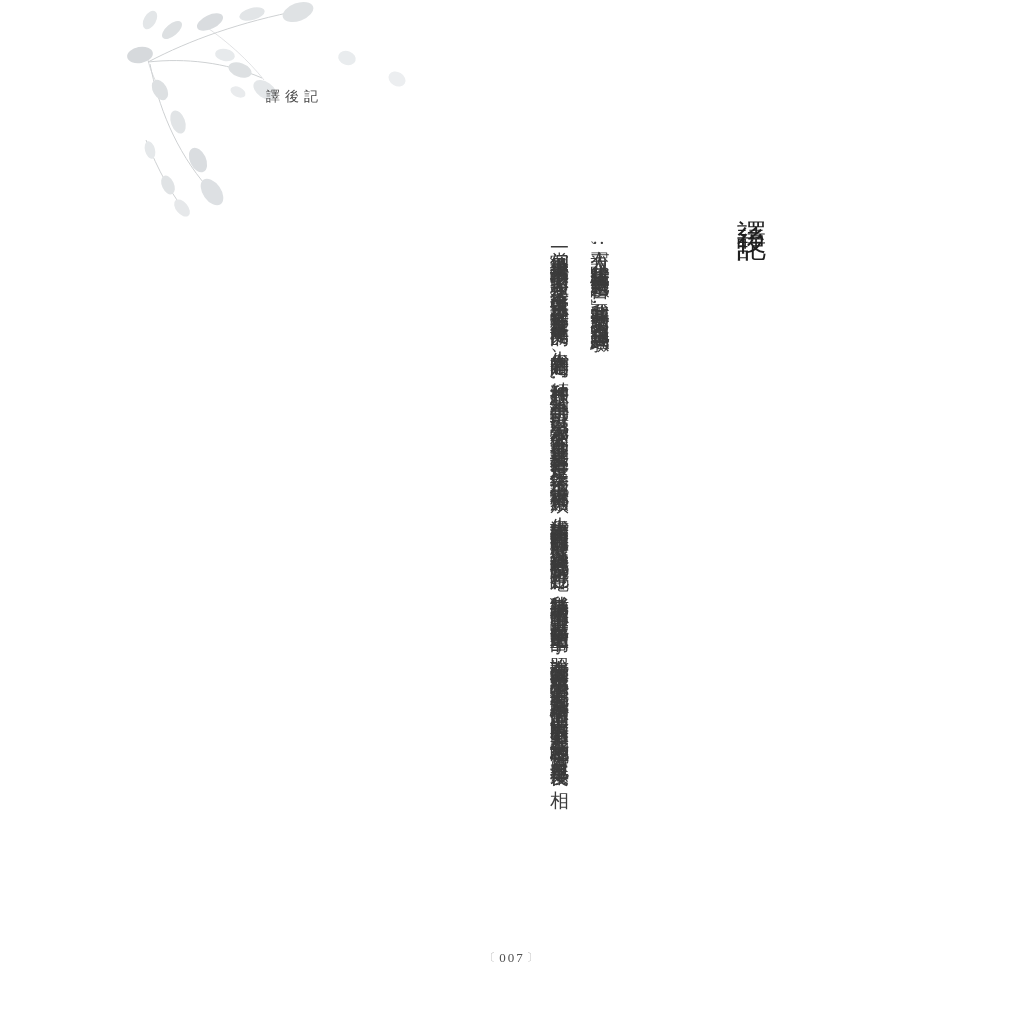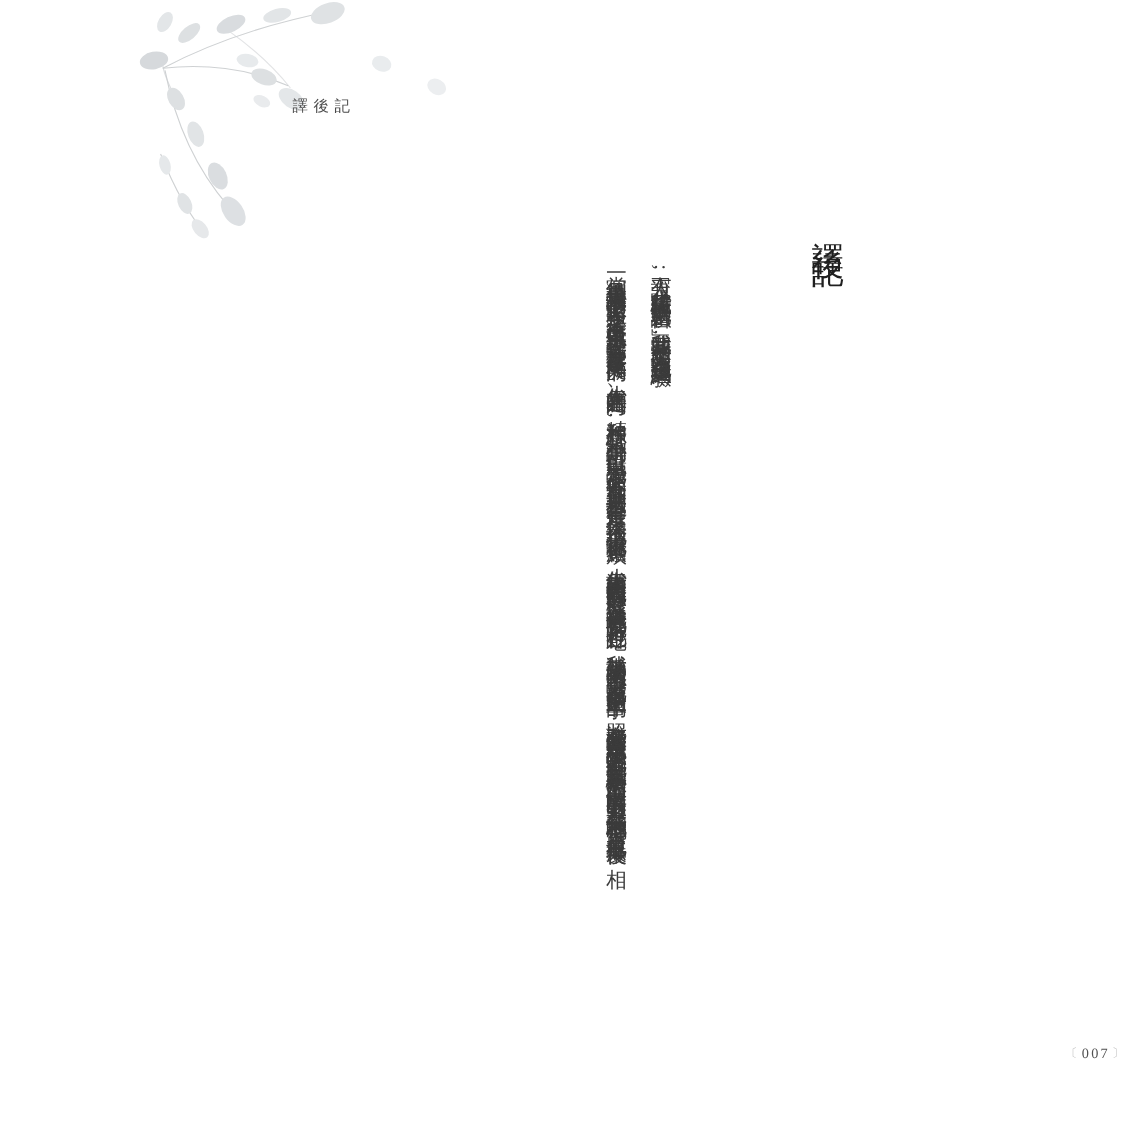--- a/index.html
+++ b/index.html
@@ -64,21 +64,21 @@
     margin: 0;
     text-indent: 2em;
   }
 
   
   .folio {
     position: absolute;
     left: 0;
     right: 0;
     top: 950px;
-    text-align: right;
+    text-align: center;
     font-size: 13px;
     color: #4f4f4f;
     letter-spacing: 2px;
   }
   .folio .bracket {
     color: #b5b5b5;
     font-size: 11px;
     position: relative;
     top: -1px;
   }

